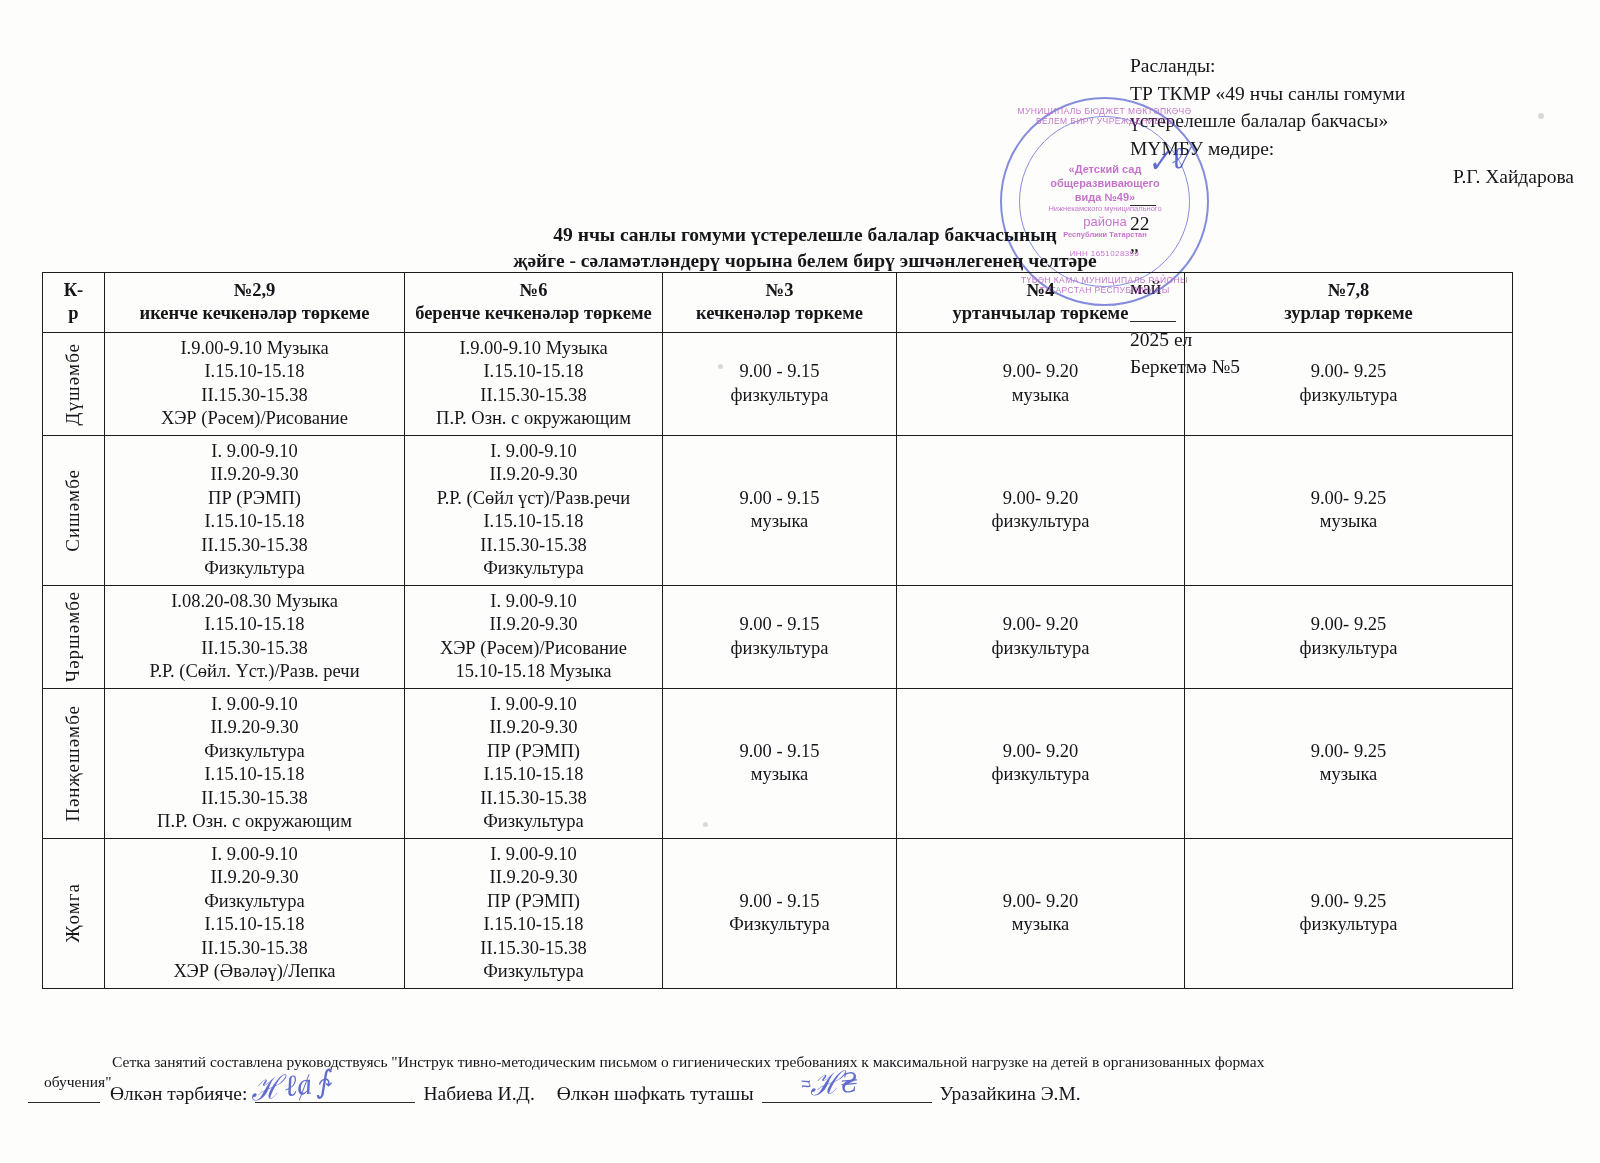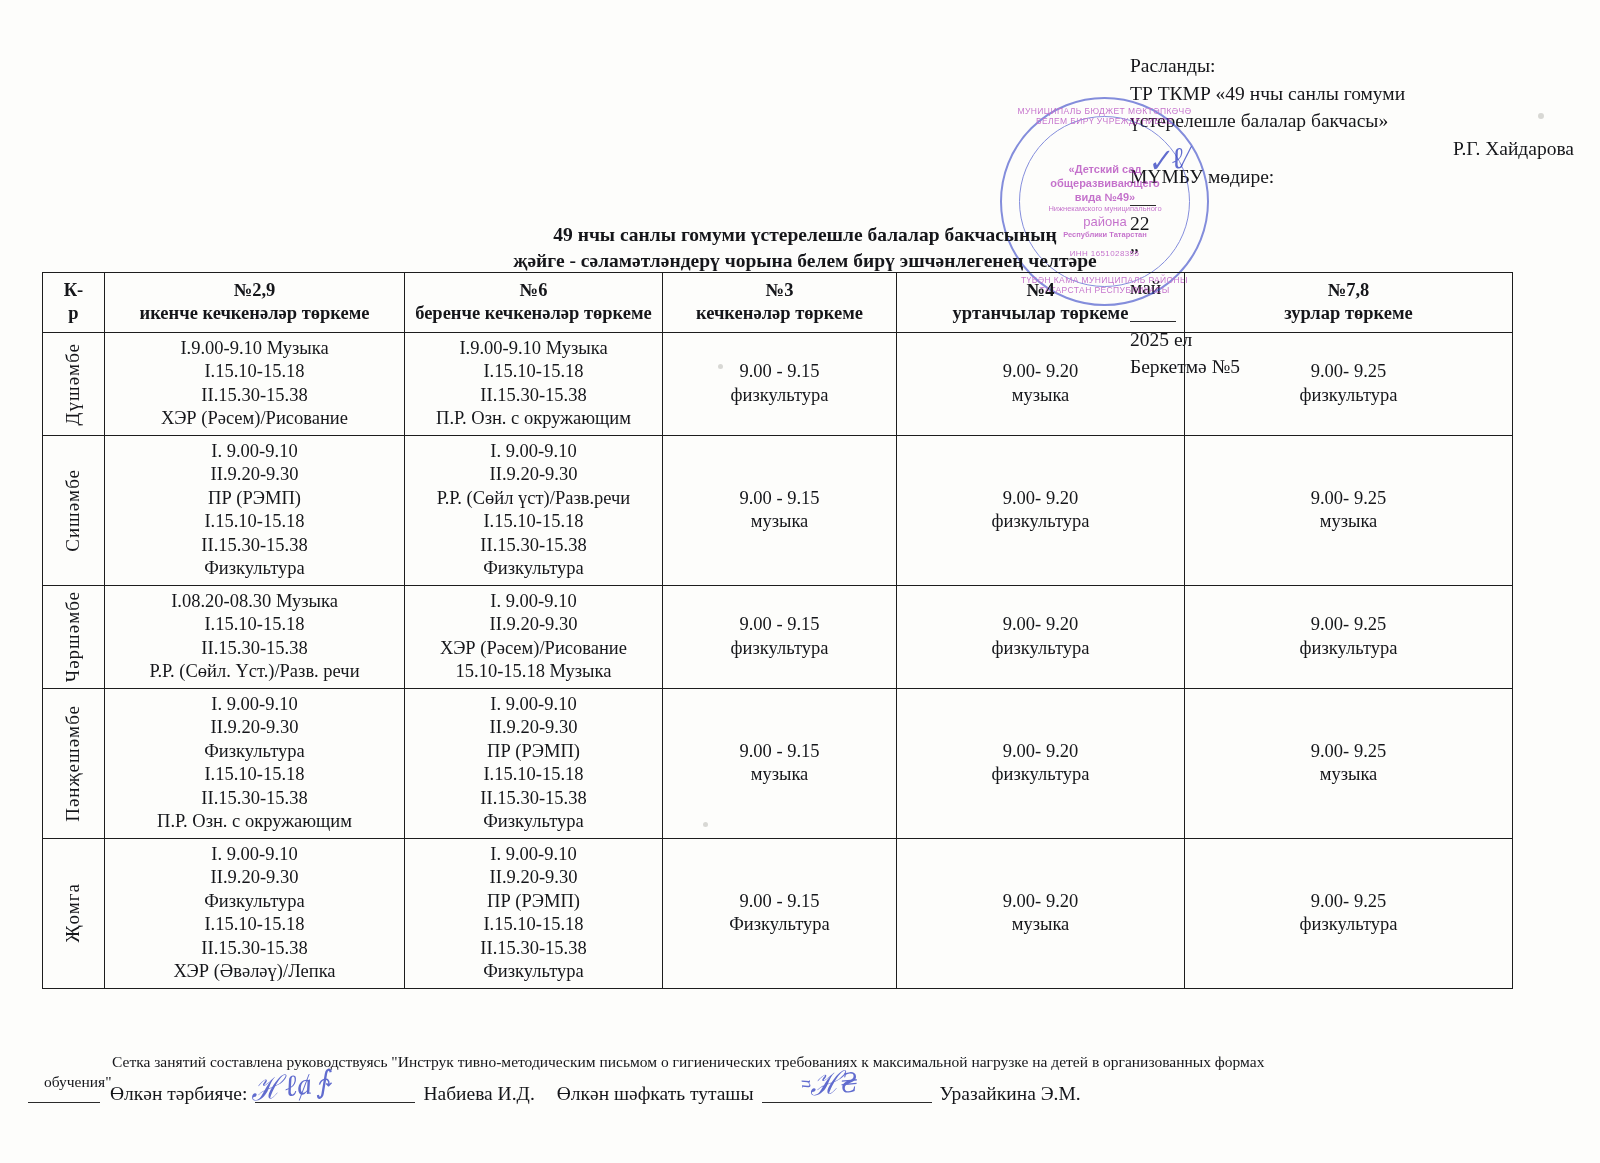--- a/index.html
+++ b/index.html
@@ -217,22 +217,22 @@
 </style>
 </head>
 <body>
 
 <div class="page">
 
   <div class="approval">
     <div class="line">Расланды:</div>
     <div class="line">ТР ТКМР «49 нчы санлы гомуми</div>
     <div class="line">үстерелешле   балалар бакчасы»</div>
+    <div class="line">МҮМБУ мөдире:</div>
     <div class="line" style="text-align:right;padding-right:6px;">Р.Г. Хайдарова</div>
-    <div class="line">МҮМБУ мөдире:</div>
     <div class="date-line">
       <span class="blank b1"></span>
       <span>22</span>
       <span>”</span>
       <span>май</span>
       <span class="blank b2"></span>
       <span>2025 ел</span>
     </div>
     <div class="line">Беркетмә №5</div>
   </div>

